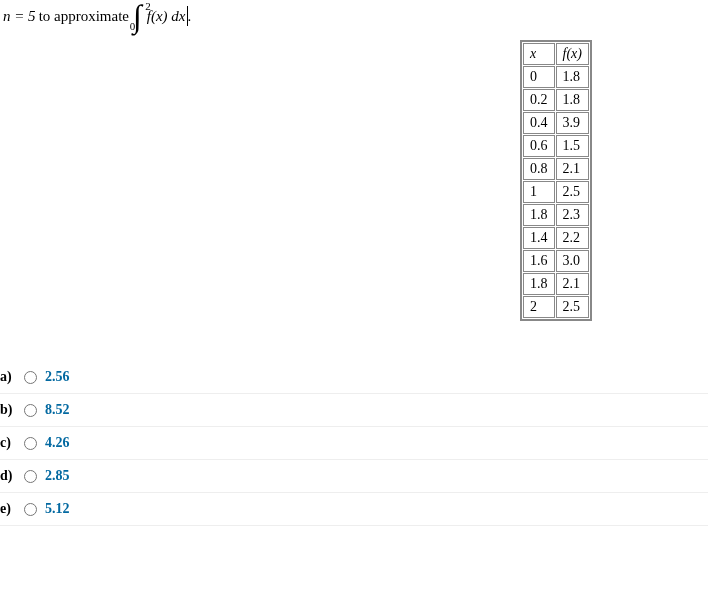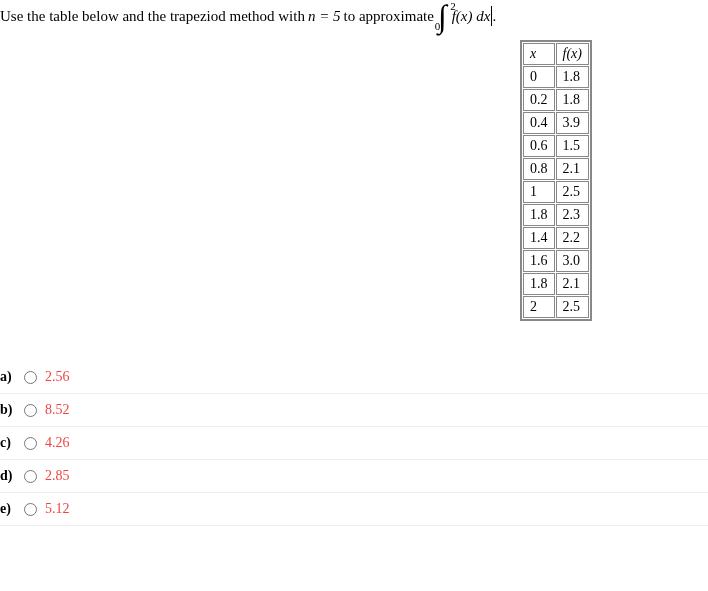--- a/index.html
+++ b/index.html
@@ -87,31 +87,31 @@
     font-size: 14px;
   }
   .option-label {
     font-weight: bold;
     width: 20px;
   }
   .option-radio {
     margin: 0 8px 0 4px;
   }
   .option-value {
-    color: #ef4444;
+    color: #0369a1;
+    font-weight: bold;
   }
   .fx-header {
     font-style: italic;
   }
 </style>
 </head>
 <body>
 
 <div class="question-text">
-  <span>Use the table below and the trapeziod method with </span>
   <span style="font-style:italic; margin:0 3px;">
     <span>n = 5</span>
   </span>
   <span> to approximate </span>
   <span class="integral-block">
     <span class="integral-sign">∫</span>
     <span class="integral-lower">0</span>
     <span class="integral-upper">2</span>
     <span class="integrand">f(x) dx</span>
   </span>

